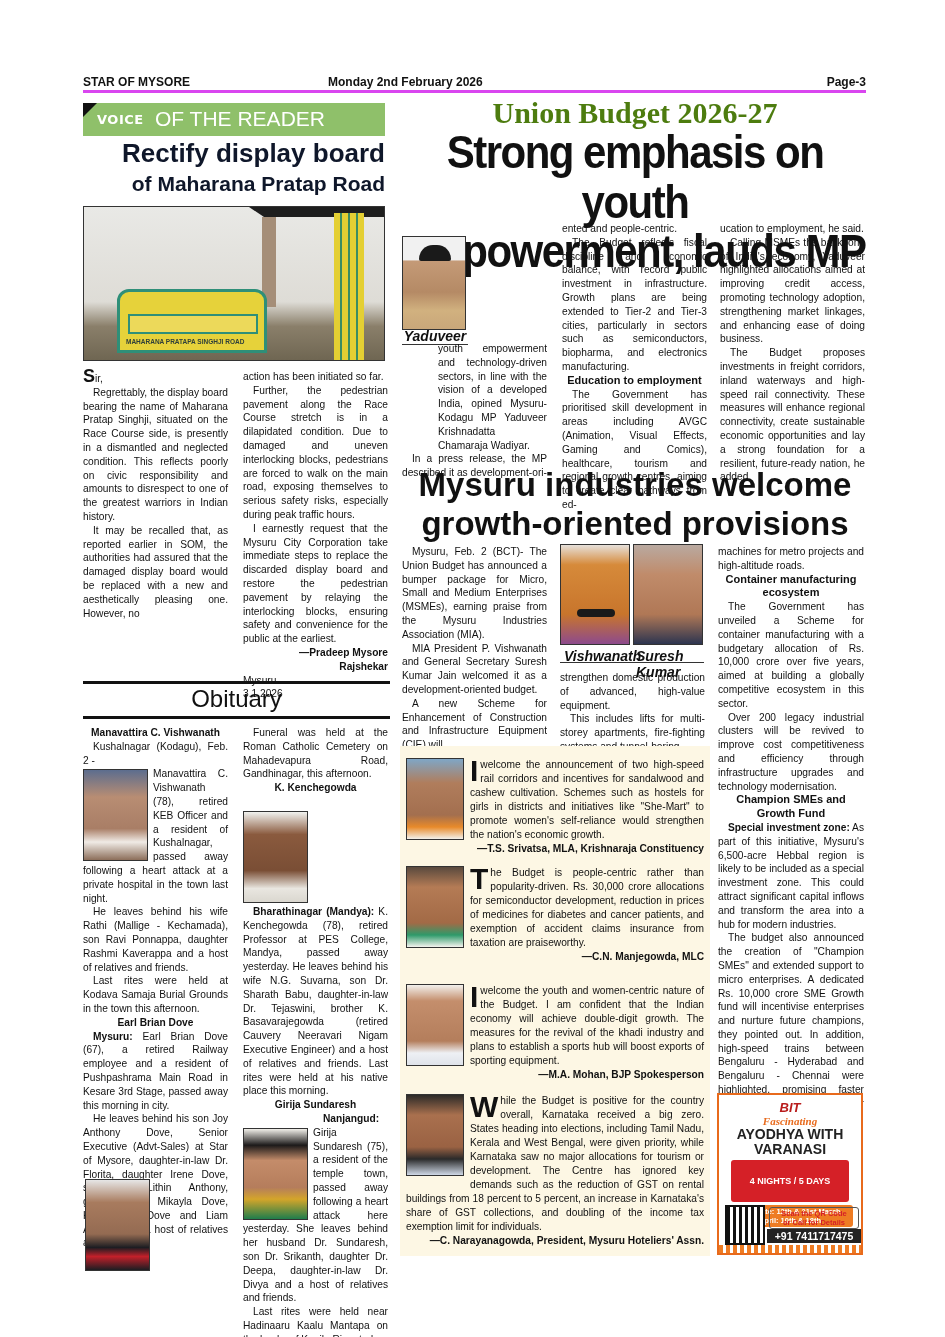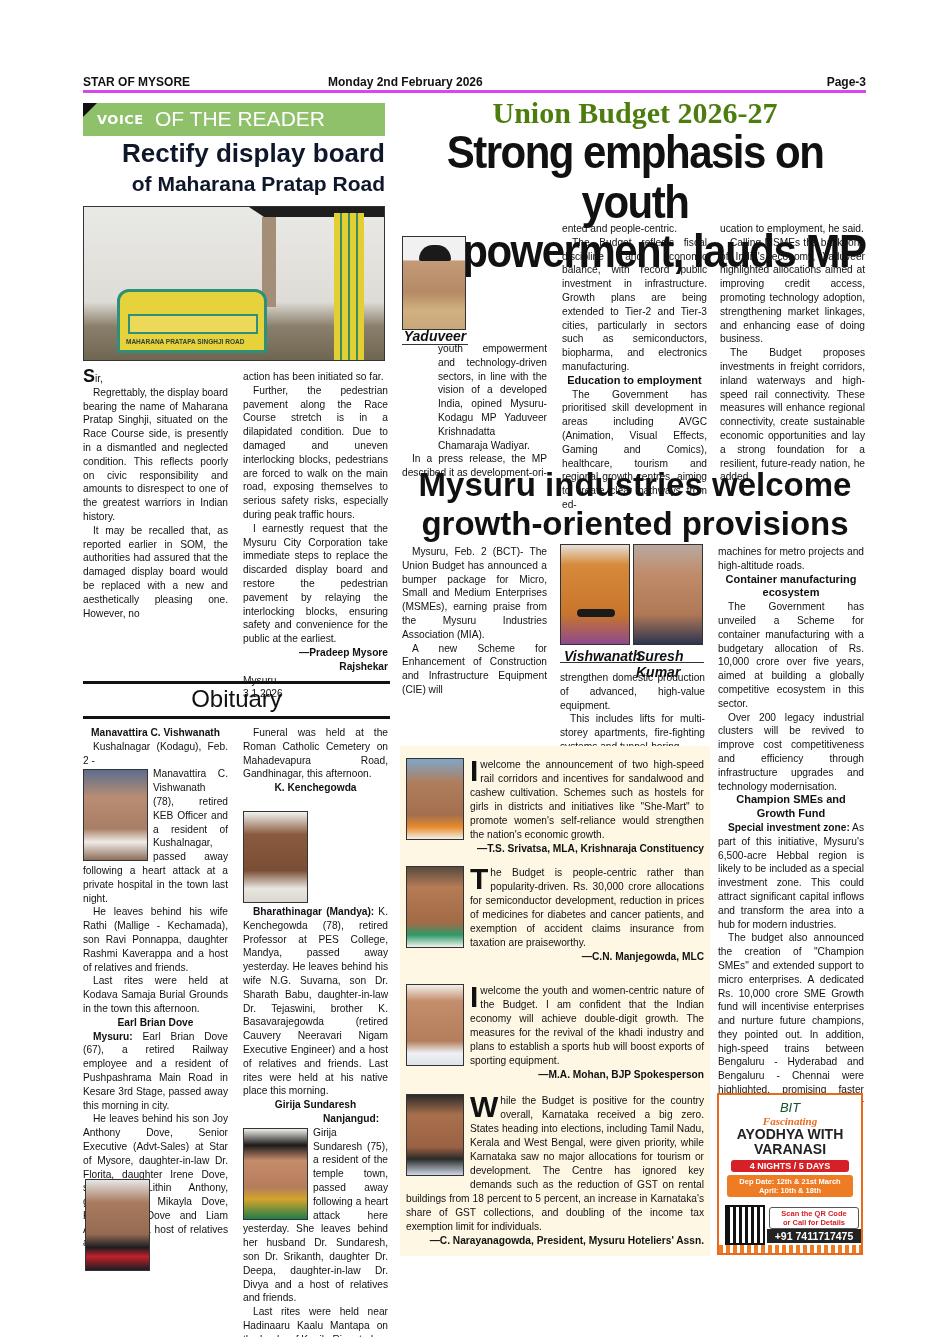--- a/index.html
+++ b/index.html
@@ -27,24 +27,24 @@
   .ind-head { left: 402px; top: 465px; width: 466px; font-weight: bold; font-size: 33px; line-height: 39px; text-align: center; }
   .quotes { left: 400px; top: 746px; width: 310px; height: 510px; background: #fdf7e4; }
   .q { position: absolute; left: 6px; width: 298px; }
   .q .qphoto { position: absolute; left: 0; top: 0; width: 58px; height: 82px; border: 1px solid #333; overflow: hidden; }
   .q .qtext { font-size: 10.2px; line-height: 14px; text-align: justify; }
   .q .float { float: left; width: 64px; height: 86px; }
   .drop { float: left; font-size: 30px; line-height: 26px; font-weight: bold; margin-right: 2px; font-family: "Liberation Sans", sans-serif; }
   .q .sig { font-size: 10.2px; font-weight: bold; text-align: right; margin-top: 1px; }
   .obit-title { left: 83px; top: 681px; width: 307px; height: 38px; border-top: 3px solid #111; border-bottom: 3px solid #111; text-align: center; font-size: 24px; line-height: 30px; }
   .ad { left: 717px; top: 1093px; width: 146px; height: 162px; border: 2px solid #e86a1c; background: #fff; text-align: center; }
-  .ad .bit { margin-top: 5px; font-size: 13px; font-weight: normal; color: #14532d; font-style: italic; }
+  .ad .bit { margin-top: 5px; font-size: 13px; font-weight: bold; color: #b91c1c; font-style: italic; }
   .ad .fasc { font-family: "Liberation Serif", serif; font-style: italic; color: #e86a1c; font-size: 11px; font-weight: bold; }
   .ad .dest { font-size: 14px; font-weight: bold; line-height: 15px; color: #222; }
-  .ad .nights { margin: 3px 12px 0; background: #d52027; color: #fff; font-size: 9px; font-weight: bold; border-radius: 3px; padding: 1px 0; }
+  .ad .nights { margin: 3px 12px 0; background: #d52027; color: #fff; font-size: 9px; font-weight: bold; border-radius: 3px; padding: 16px 0; }
   .ad .dates { margin: 3px 8px 0; background: #ee7c24; color: #fff; font-size: 7.5px; font-weight: bold; border-radius: 3px; padding: 2px 0; line-height: 9px; }
   .ad .qr { position: absolute; left: 6px; top: 110px; width: 40px; height: 40px; background: repeating-linear-gradient(90deg,#111 0 3px,#fff 3px 6px), #111; border: 2px solid #111; }
   .ad .scan { position: absolute; left: 50px; top: 112px; width: 90px; border: 1px solid #555; border-radius: 3px; font-size: 7.5px; font-weight: bold; color: #d52027; line-height: 9px; padding: 1px; }
   .ad .phone { position: absolute; left: 48px; top: 134px; width: 94px; background: #222; color: #fff; font-size: 10.5px; font-weight: bold; padding: 1px 0; }
   .ad .flames { position: absolute; left: 0; bottom: 0; width: 100%; height: 8px; background: repeating-linear-gradient(90deg,#ee7c24 0 4px,#fff 4px 7px); }
 </style>
 </head>
 <body>
 
 <div class="abs mast">
@@ -112,20 +112,21 @@
   <p>Calling MSMEs the backbone of India's economy, Yaduveer highlighted allocations aimed at improving credit access, promoting technology adoption, strengthening market linkages, and enhancing ease of doing business.</p>
   <p>The Budget proposes investments in freight corridors, inland waterways and high-speed rail connectivity. These measures will enhance regional connectivity, create sustainable economic opportunities and lay a strong foundation for a resilient, future-ready nation, he added.</p>
 </div>
 
 <div class="abs ind-head">
   <div>Mysuru industries welcome</div>
   <div>growth-oriented provisions</div>
 </div>
 <div class="abs p" style="left:402px;top:545px;width:145px;">
   <p>Mysuru, Feb. 2 (BCT)- The Union Budget has announced a bumper package for Micro, Small and Medium Enterprises (MSMEs), earning praise from the Mysuru Industries Association (MIA).</p>
+  <p>MIA President P. Vishwanath and General Secretary Suresh Kumar Jain welcomed it as a development-oriented budget.</p>
   <p>A new Scheme for Enhancement of Construction and Infrastructure Equipment (CIE) will</p>
 </div>
 <div class="abs" style="left:560px;top:544px;width:145px;height:120px;">
   <div class="photo" style="position:absolute;left:0;top:0;width:70px;height:101px;background:linear-gradient(180deg,#e6e0da 0%,#d68a3a 20%,#c8752c 70%,#8d4a8d 100%);">
     <div style="position:absolute;left:16px;top:64px;width:38px;height:8px;background:#1a1a1a;border-radius:4px;"></div>
   </div>
   <div class="photo" style="position:absolute;left:73px;top:0;width:70px;height:101px;background:linear-gradient(180deg,#b9a9a0 0%,#c08b6a 30%,#b07856 70%,#2d3550 100%);"></div>
   <div class="cap" style="position:absolute;left:4px;top:104px;">Vishwanath</div>
   <div class="cap" style="position:absolute;left:76px;top:104px;">Suresh Kumar</div>
   <div style="position:absolute;left:0;top:118px;width:144px;border-top:1px solid #333;"></div>

